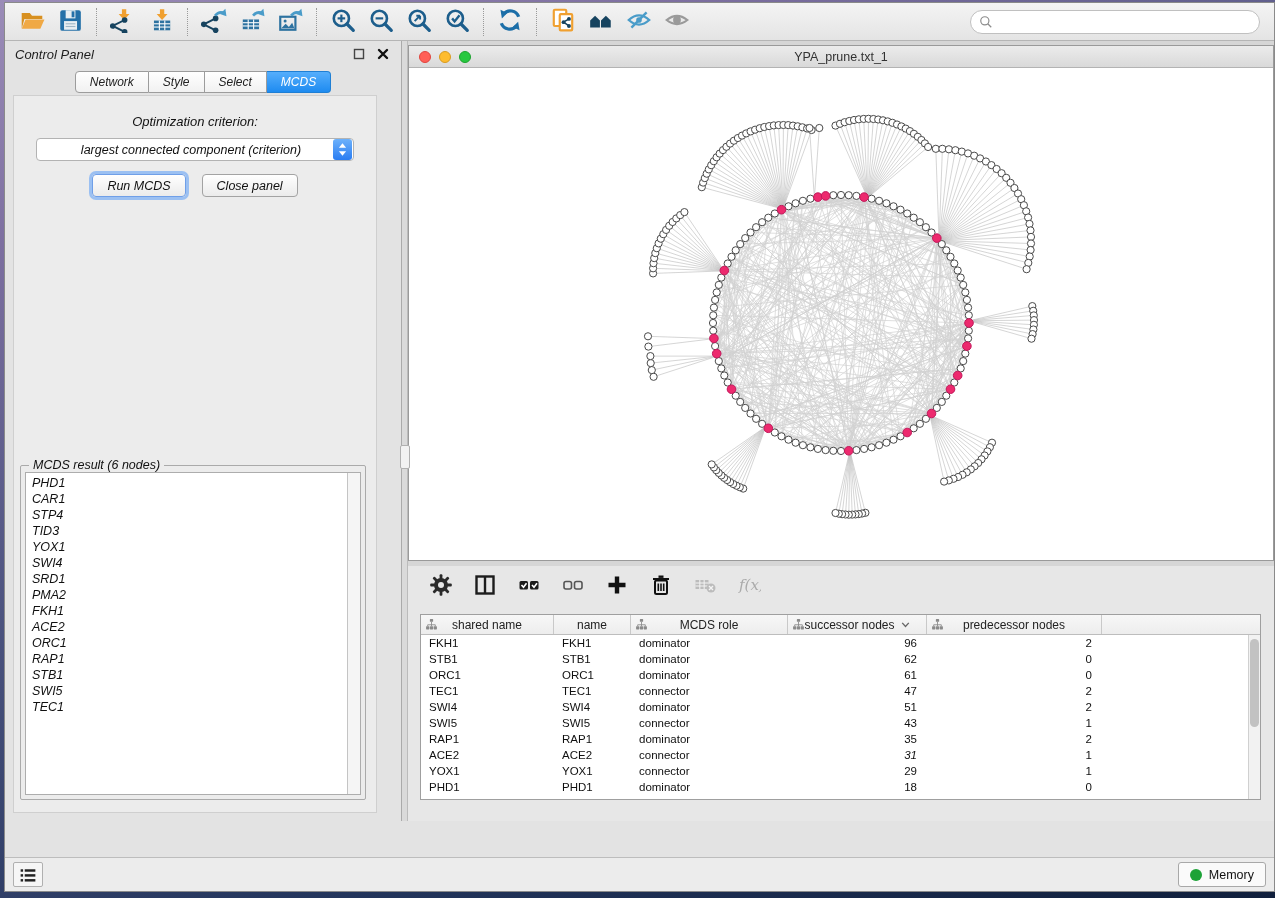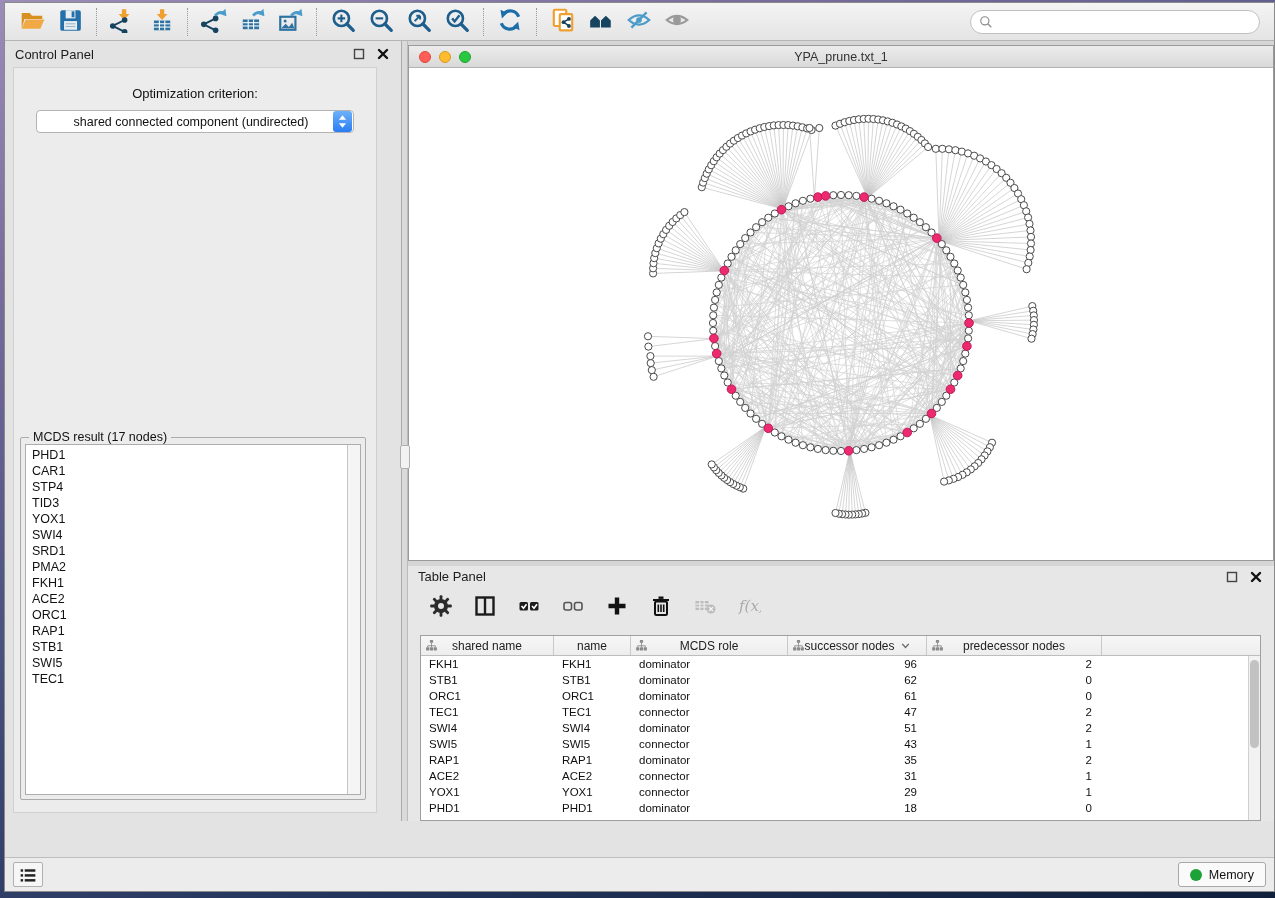--- a/index.html
+++ b/index.html
@@ -26,21 +26,21 @@
   .search-wrap {
     position:absolute; right:14px; top:7px; width:290px; height:24px;
     background:#fff; border:1px solid #c0c0c0; border-radius:13px;
     display:flex; align-items:center; padding-left:8px;
   }
   .search-wrap svg { width:14px; height:14px; }
   .search-input { border:none; outline:none; flex:1; font-size:12px; background:transparent; height:20px; margin-left:4px;}
   
   .main { flex:1; display:flex; min-height:0; }
   
-  .cp { width:396px; flex:0 0 396px; background:#e3e3e3; display:flex; flex-direction:column; }
+  .cp { width:396px; flex:0 0 396px; background:#e3e3e3; display:flex; flex-direction:column;font-style:italic; }
   .panel-titlebar { height:26px; display:flex; align-items:center; padding:0 10px; font-size:13px; color:#1d1d1d; }
   .panel-titlebar .spacer { flex:1; }
   .win-mini { width:16px; height:16px; display:flex; align-items:center; justify-content:center; margin-left:8px; }
   .win-mini svg { width:12px; height:12px; }
   .cp-tabs-row { height:28px; display:flex; justify-content:center; align-items:flex-end; padding-bottom:2px;}
   .seg { display:inline-flex; }
   .seg-tab {
     font-size:12px; padding:3px 14px; background:linear-gradient(#ffffff,#f1f1f1);
     border:1px solid #9c9c9c; border-left-width:0; color:#222; cursor:default; line-height:14px;
   }
@@ -331,35 +331,51 @@
             <svg viewBox="0 0 12 12">
               <rect x="1.5" y="1.5" width="9" height="9" fill="none" stroke="#444" stroke-width="1.4"></rect>
             </svg>
           </span>
         <span class="win-mini">
             <svg viewBox="0 0 12 12">
               <path d="M2 2 L10 10 M10 2 L2 10" stroke="#111" stroke-width="2.4" stroke-linecap="round"></path>
             </svg>
           </span>
       </div>
+      <div class="cp-tabs-row">
+        <div class="seg">
+            <div class="seg-tab">Network</div>
+            <div class="seg-tab">Style</div>
+            <div class="seg-tab">Select</div>
+            <div class="seg-tab sel">MCDS</div>
+          </div>
+      </div>
       <div class="cp-inner">
         <div class="opt-label">Optimization criterion:</div>
         <div class="dropdown">
-          <span class="dd-text">shared connected component (undirected)</span>
+          <span class="dd-text">largest connected component (criterion)</span>
           <span class="dd-stepper">
             <svg viewBox="0 0 10 7">
                 <path d="M1 6 L5 1 L9 6 Z" fill="#fff"></path>
               </svg>
             <svg viewBox="0 0 10 7">
                 <path d="M1 1 L5 6 L9 1 Z" fill="#fff"></path>
               </svg>
           </span>
         </div>
+        <div class="btn-row">
+          <div class="push-btn focused">
+              <span>Run MCDS</span>
+            </div>
+          <div class="push-btn">
+              <span>Close panel</span>
+            </div>
+        </div>
         <div class="fieldset">
-          <span class="legend">MCDS result (17 nodes)</span>
+          <span class="legend">MCDS result (6 nodes)</span>
           <div class="mcds-list">
             <div style="padding-top:2px;">
                 <div class="list-item">PHD1</div>
                 <div class="list-item">CAR1</div>
                 <div class="list-item">STP4</div>
                 <div class="list-item">TID3</div>
                 <div class="list-item">YOX1</div>
                 <div class="list-item">SWI4</div>
                 <div class="list-item">SRD1</div>
                 <div class="list-item">PMA2</div>
@@ -1223,34 +1239,20 @@
                 <circle cx="315.3" cy="202.5" r="4.3" fill="#ED2A6E" stroke="#C2185B"></circle>
                 <circle cx="372.5" cy="141.7" r="4.3" fill="#ED2A6E" stroke="#C2185B"></circle>
                 <circle cx="408.9" cy="129.1" r="4.3" fill="#ED2A6E" stroke="#C2185B"></circle>
                 <circle cx="416.6" cy="127.9" r="4.3" fill="#ED2A6E" stroke="#C2185B"></circle>
               </g>
   </svg>
           </div>
       </div>
 
       <div class="table-panel">
-        <div class="panel-titlebar">
-          <span>Table Panel</span>
-          <span class="spacer"></span>
-          <span class="win-mini">
-              <svg viewBox="0 0 12 12">
-                <rect x="1.5" y="1.5" width="9" height="9" fill="none" stroke="#444" stroke-width="1.4"></rect>
-              </svg>
-            </span>
-          <span class="win-mini">
-              <svg viewBox="0 0 12 12">
-                <path d="M2 2 L10 10 M10 2 L2 10" stroke="#111" stroke-width="2.4" stroke-linecap="round"></path>
-              </svg>
-            </span>
-        </div>
         <div class="tp-toolbar">
             <div class="tp-btn">
               <span><svg viewBox="0 0 24 24">
                   <rect x="10.6" y="1.2" width="2.8" height="6" rx="1" transform="rotate(0 12 12)" fill="#2b2b2b"></rect>
                   <rect x="10.6" y="1.2" width="2.8" height="6" rx="1" transform="rotate(45 12 12)" fill="#2b2b2b"></rect>
                   <rect x="10.6" y="1.2" width="2.8" height="6" rx="1" transform="rotate(90 12 12)" fill="#2b2b2b"></rect>
                   <rect x="10.6" y="1.2" width="2.8" height="6" rx="1" transform="rotate(135 12 12)" fill="#2b2b2b"></rect>
                   <rect x="10.6" y="1.2" width="2.8" height="6" rx="1" transform="rotate(180 12 12)" fill="#2b2b2b"></rect>
                   <rect x="10.6" y="1.2" width="2.8" height="6" rx="1" transform="rotate(225 12 12)" fill="#2b2b2b"></rect>
                   <rect x="10.6" y="1.2" width="2.8" height="6" rx="1" transform="rotate(270 12 12)" fill="#2b2b2b"></rect>
@@ -1423,21 +1425,21 @@
                 <div class="td l" style="width: 133px; flex-basis: 133px;">RAP1</div>
                 <div class="td l" style="width: 77px; flex-basis: 77px;">RAP1</div>
                 <div class="td l" style="width: 157px; flex-basis: 157px;">dominator</div>
                 <div class="td r" style="width: 139px; flex-basis: 139px;">35</div>
                 <div class="td r" style="width: 175px; flex-basis: 175px;">2</div>
               </div>
               <div class="tr">
                 <div class="td l" style="width: 133px; flex-basis: 133px;">ACE2</div>
                 <div class="td l" style="width: 77px; flex-basis: 77px;">ACE2</div>
                 <div class="td l" style="width: 157px; flex-basis: 157px;">connector</div>
-                <div class="td r" style="width: 139px; flex-basis: 139px;">31</div>
+                <div class="td r" style="width: 139px; flex-basis: 139px; font-style: italic;">31</div>
                 <div class="td r" style="width: 175px; flex-basis: 175px;">1</div>
               </div>
               <div class="tr">
                 <div class="td l" style="width: 133px; flex-basis: 133px;">YOX1</div>
                 <div class="td l" style="width: 77px; flex-basis: 77px;">YOX1</div>
                 <div class="td l" style="width: 157px; flex-basis: 157px;">connector</div>
                 <div class="td r" style="width: 139px; flex-basis: 139px;">29</div>
                 <div class="td r" style="width: 175px; flex-basis: 175px;">1</div>
               </div>
               <div class="tr">

